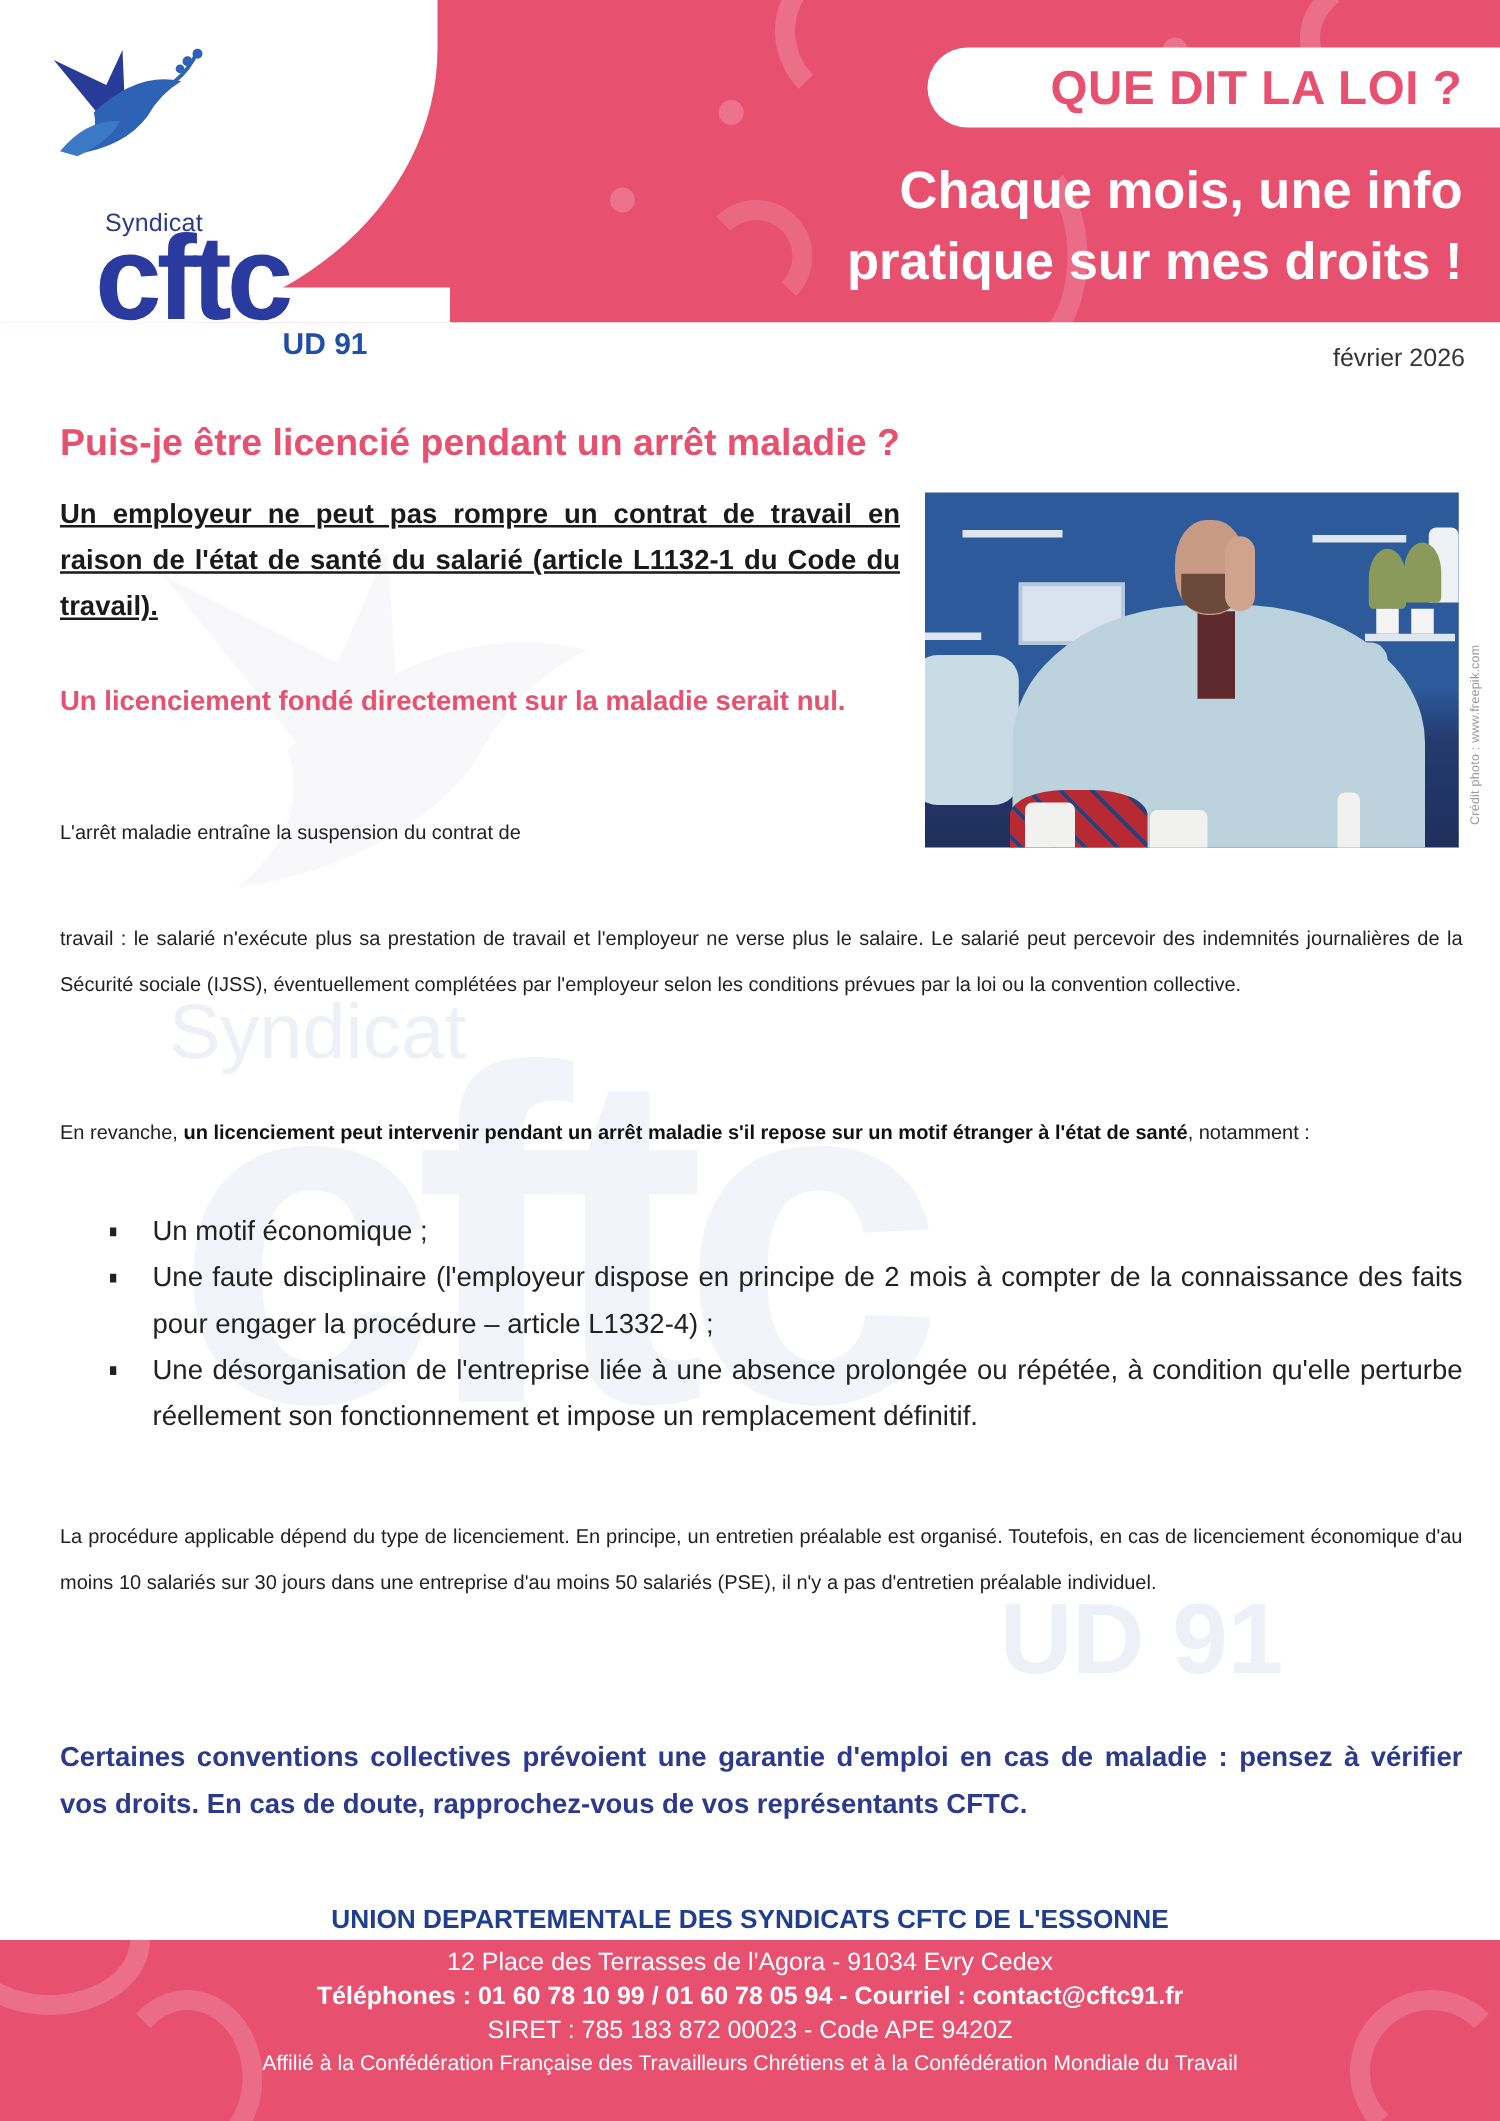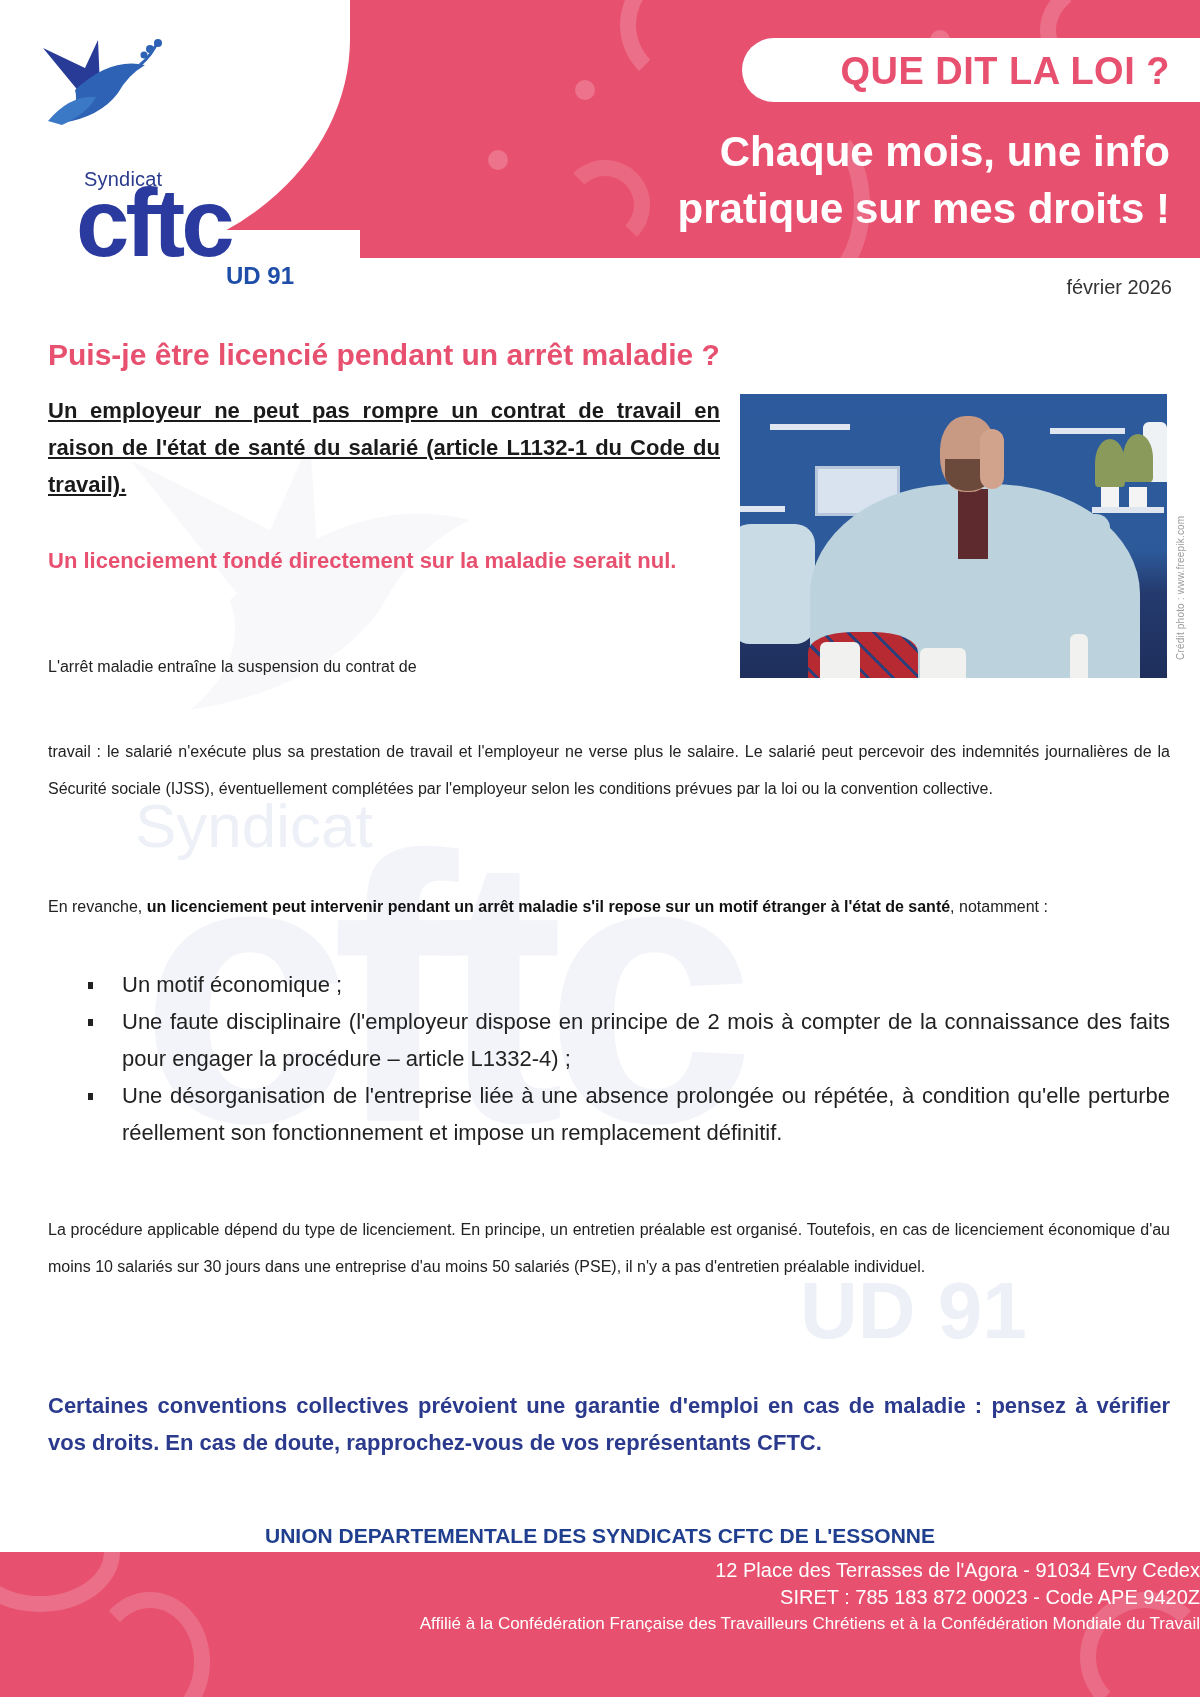--- a/index.html
+++ b/index.html
@@ -116,21 +116,21 @@
   }
 
   
   .footer-title {
     position: absolute; left: 0; top: 1524px; width: 1200px; text-align: center; font-size: 21px;
     font-weight: bold; color: #1f3f8e; z-index: 2;
   }
   .footer-band {
     position: absolute; left: 0; top: 1552px; width: 1200px; height: 145px; background: #e8506f; overflow: hidden;
   }
-  .footer-lines { position: absolute; left: 0; top: 1557px; width: 1200px; text-align: right; color: #fff; z-index: 2; }
+  .footer-lines { position: absolute; left: 0; top: 1557px; width: 1200px; text-align: center; color: #fff; z-index: 2; }
   .fl { font-size: 20px; line-height: 27px; }
   .fl-bold { font-weight: bold; }
   .fl-small { font-size: 17px; line-height: 26px; }
 </style>
 </head>
 <body>
 
 <div class="header-band">
   <div class="squiggle sq1"></div>
   <div class="squiggle sq2"></div>
@@ -220,15 +220,16 @@
 <p class="cta">Certaines conventions collectives prévoient une garantie d'emploi en cas de maladie : pensez à vérifier vos droits. En cas de doute, rapprochez-vous de vos représentants CFTC.</p>
 
 <div class="footer-title">UNION DEPARTEMENTALE DES SYNDICATS CFTC DE L'ESSONNE</div>
 <div class="footer-band">
   <div class="squiggle" style="width:160px;height:120px;left:-40px;top:-60px;border-color:transparent rgba(255,255,255,0.18) rgba(255,255,255,0.18) transparent"></div>
   <div class="squiggle" style="width:120px;height:140px;left:90px;top:40px;border-color:rgba(255,255,255,0.16) rgba(255,255,255,0.16) transparent transparent"></div>
   <div class="squiggle" style="width:130px;height:130px;left:1080px;top:40px;border-color:rgba(255,255,255,0.16) transparent transparent rgba(255,255,255,0.16)"></div>
 </div>
 <div class="footer-lines">
   <div class="fl">12 Place des Terrasses de l'Agora - 91034 Evry Cedex</div>
+  <div class="fl fl-bold">Téléphones : 01 60 78 10 99 / 01 60 78 05 94 - Courriel : contact@cftc91.fr</div>
   <div class="fl">SIRET : 785 183 872 00023 - Code APE 9420Z</div>
   <div class="fl fl-small">Affilié à la Confédération Française des Travailleurs Chrétiens et à la Confédération Mondiale du Travail</div>
 </div>
 
 </body></html>

